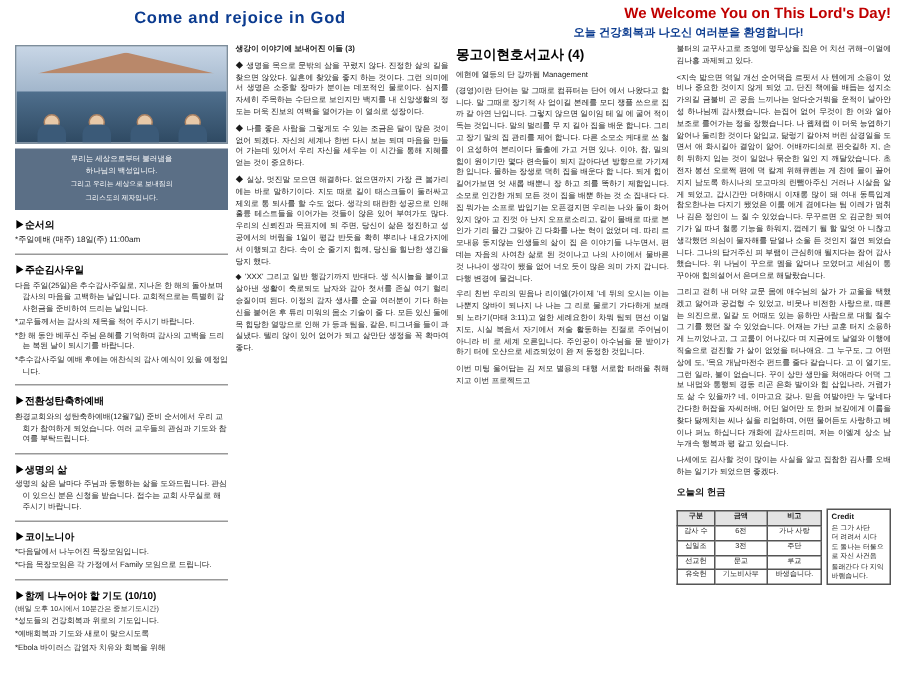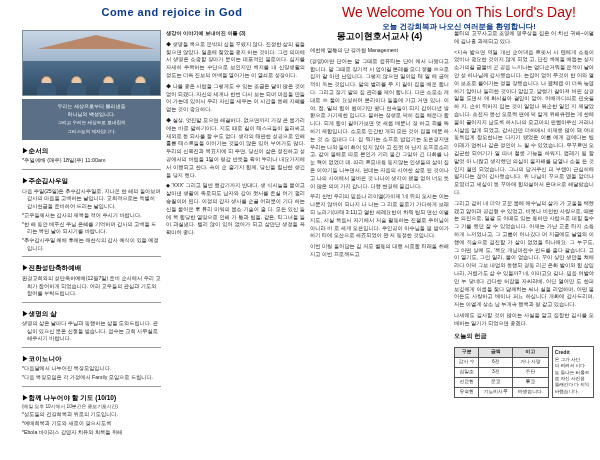--- a/index.html
+++ b/index.html
@@ -9,21 +9,21 @@
     height: 460px;
     background: #ffffff;
     font-family: "Liberation Sans", sans-serif;
     color: #111;
     overflow: hidden;
   }
   .page {
     position: relative;
     width: 600px;
     height: 460px;
-    padding: 4px 6px 4px 22px;
+    padding: 4px 6px 4px 10px;
   }
   .top-band {
     display: flex;
     align-items: flex-start;
     justify-content: space-between;
     height: 26px;
   }
   .banner-left {
     width: 300px;
     text-align: center;
@@ -32,23 +32,24 @@
     color: #0b3b8f;
     letter-spacing: 0.5px;
     padding-top: 2px;
   }
   .banner-right {
     width: 270px;
     text-align: center;
     line-height: 1.25;
   }
   .banner-right .en {
-    font-size: 14px;
+    font-size: 10px;
     color: #c00000;
-    font-weight: normal;
+    font-weight: bold;
+    text-align: right;
   }
   .banner-right .kr {
     font-size: 7.5px;
     color: #0b3b8f;
     font-weight: bold;
   }
   .columns {
     display: flex;
     gap: 5px;
     height: 424px;
@@ -132,21 +133,20 @@
   }
   .divline {
     border: 0;
     border-top: 1px solid #999;
     margin: 4px 0;
   }
   .note { font-size: 4.8px; color: #333; }
 
   
   .art-head {
-    text-align: center;
     font-weight: bold;
     font-size: 9px;
     margin: 0 0 4px 0;
     color: #000;
   }
   p.body-text {
     margin: 0 0 3px 0;
     text-align: justify;
     font-size: 5.2px;
     line-height: 1.5;

